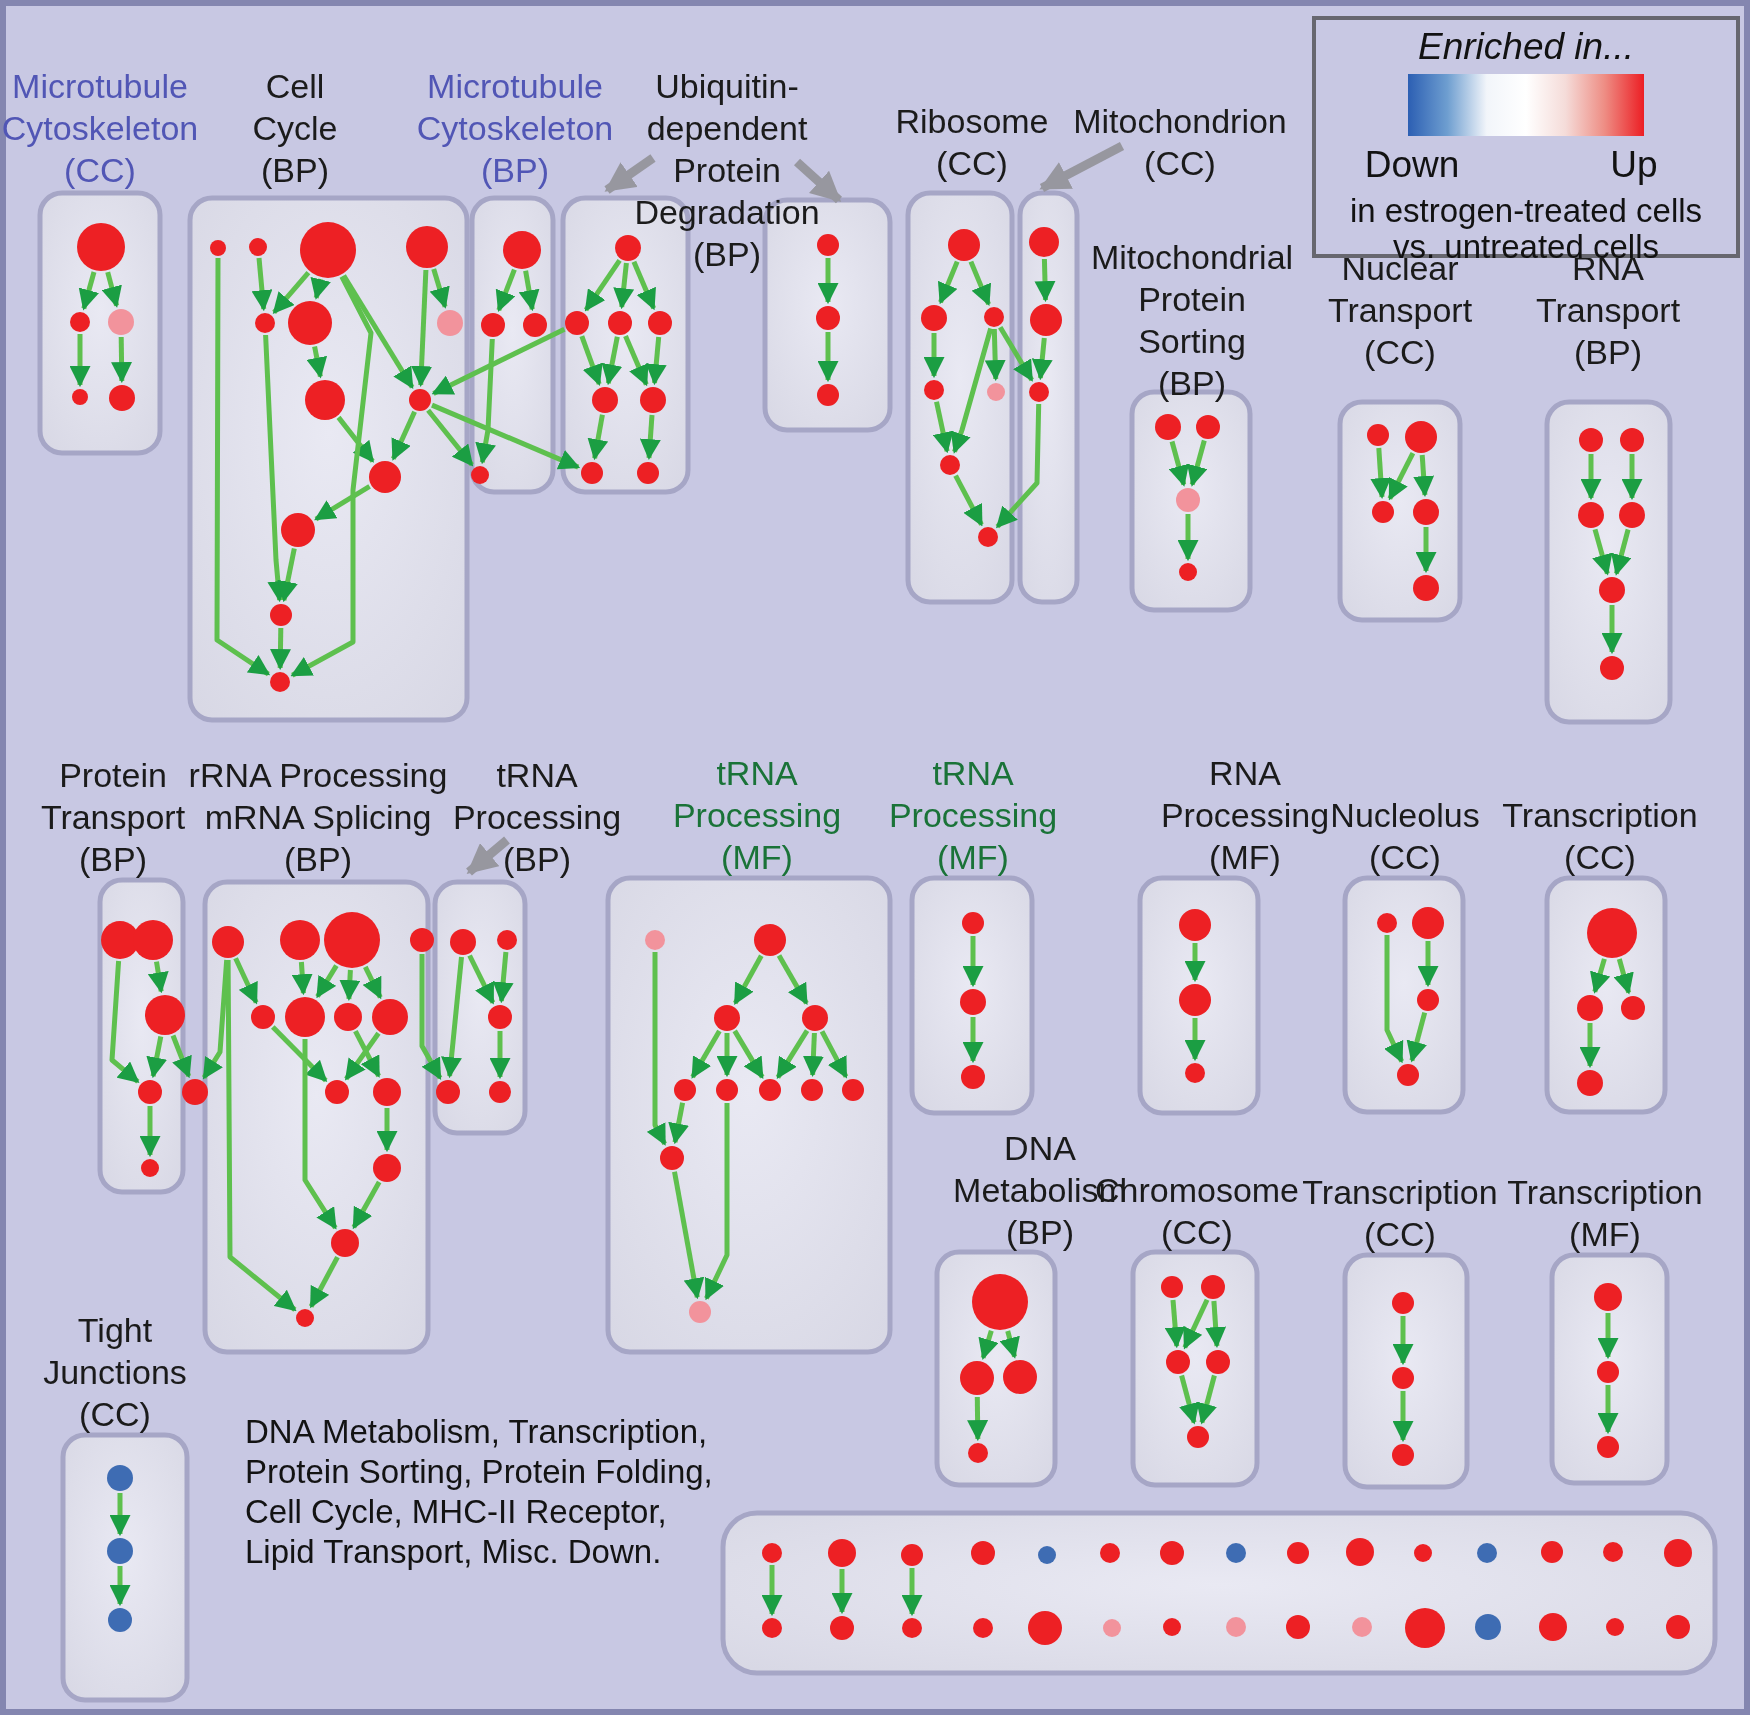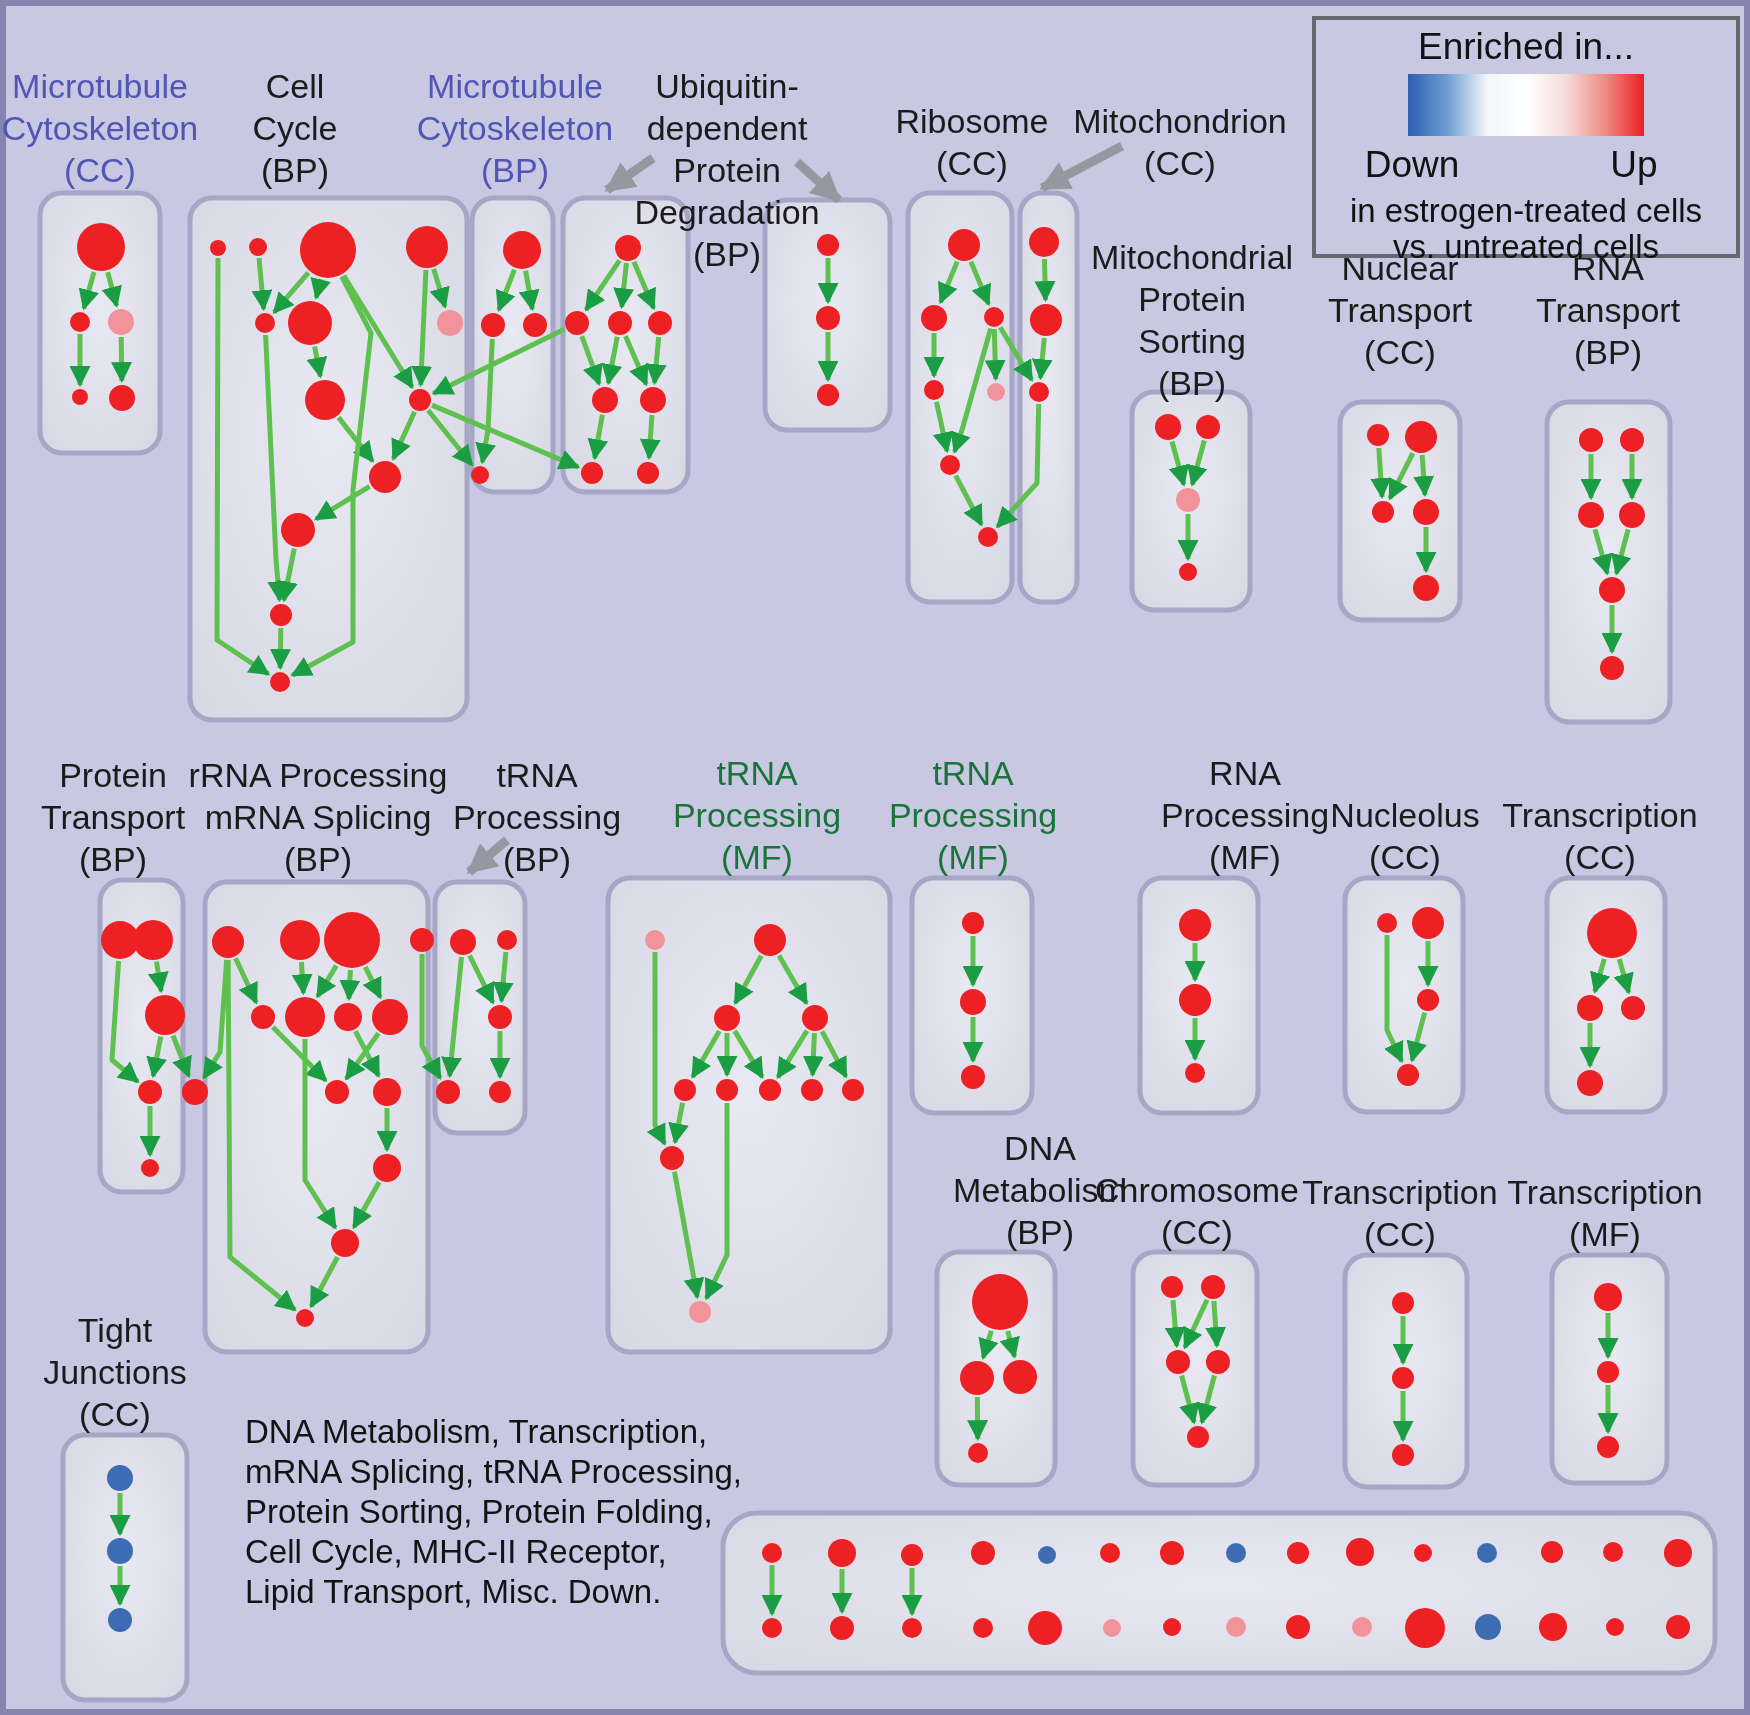--- a/index.html
+++ b/index.html
@@ -10,21 +10,21 @@
   }
   #netsvg{position:absolute;left:0;top:0;}
   #labels{position:absolute;left:0;top:0;width:100%;height:100%;pointer-events:none;}
   .clabel{position:absolute;transform:translateX(-50%);text-align:center;
           font-size:34px;line-height:42px;white-space:nowrap;color:#1b1b1b;}
   .clabel.blue{color:#5156b5;}
   .clabel.green{color:#1a7338;}
   .legend{position:absolute;left:1312px;top:16px;width:428px;height:242px;
           border:4px solid #67676f;box-sizing:border-box;}
   .legend div{position:absolute;white-space:nowrap;color:#121212;}
-  .legend-title{left:210px;top:6px;transform:translateX(-50%);font-size:37px;}
+  .legend-title{left:210px;top:6px;transform:translateX(-50%);font-size:37px;font-style:italic;}
   .legend-bar{left:92px;top:54px;width:236px;height:62px;}
   .legend-down{left:96px;top:124px;transform:translateX(-50%);font-size:37px;}
   .legend-up{left:318px;top:124px;transform:translateX(-50%);font-size:37px;}
   .legend-sub1{left:210px;top:172px;transform:translateX(-50%);font-size:33px;}
   .legend-sub2{left:210px;top:208px;transform:translateX(-50%);font-size:33px;}
   .annotation{position:absolute;left:245px;top:1412px;font-size:33px;line-height:40px;color:#131313;}
 </style>
 </head>
 <body>
 
@@ -467,18 +467,17 @@
     <div class="legend-title">Enriched in...</div>
     <div class="legend-bar" style="background: linear-gradient(to right, rgb(44, 95, 179), rgb(110, 158, 208), rgb(242, 245, 250), rgb(255, 255, 255), rgb(245, 220, 217), rgb(238, 141, 132), rgb(236, 30, 36));"></div>
     <div class="legend-down">Down</div>
     <div class="legend-up">Up</div>
     <div class="legend-sub1">in estrogen-treated cells</div>
     <div class="legend-sub2">vs. untreated cells</div>
   </div>
 
   <div class="annotation">
     <div>DNA Metabolism, Transcription,</div>
-    <div>mRNA Splicing, tRNA Processing,</div>
     <div>Protein Sorting, Protein Folding,</div>
     <div>Cell Cycle, MHC-II Receptor,</div>
     <div>Lipid Transport, Misc. Down.</div>
   </div>
 </div>
 
 </body></html>

